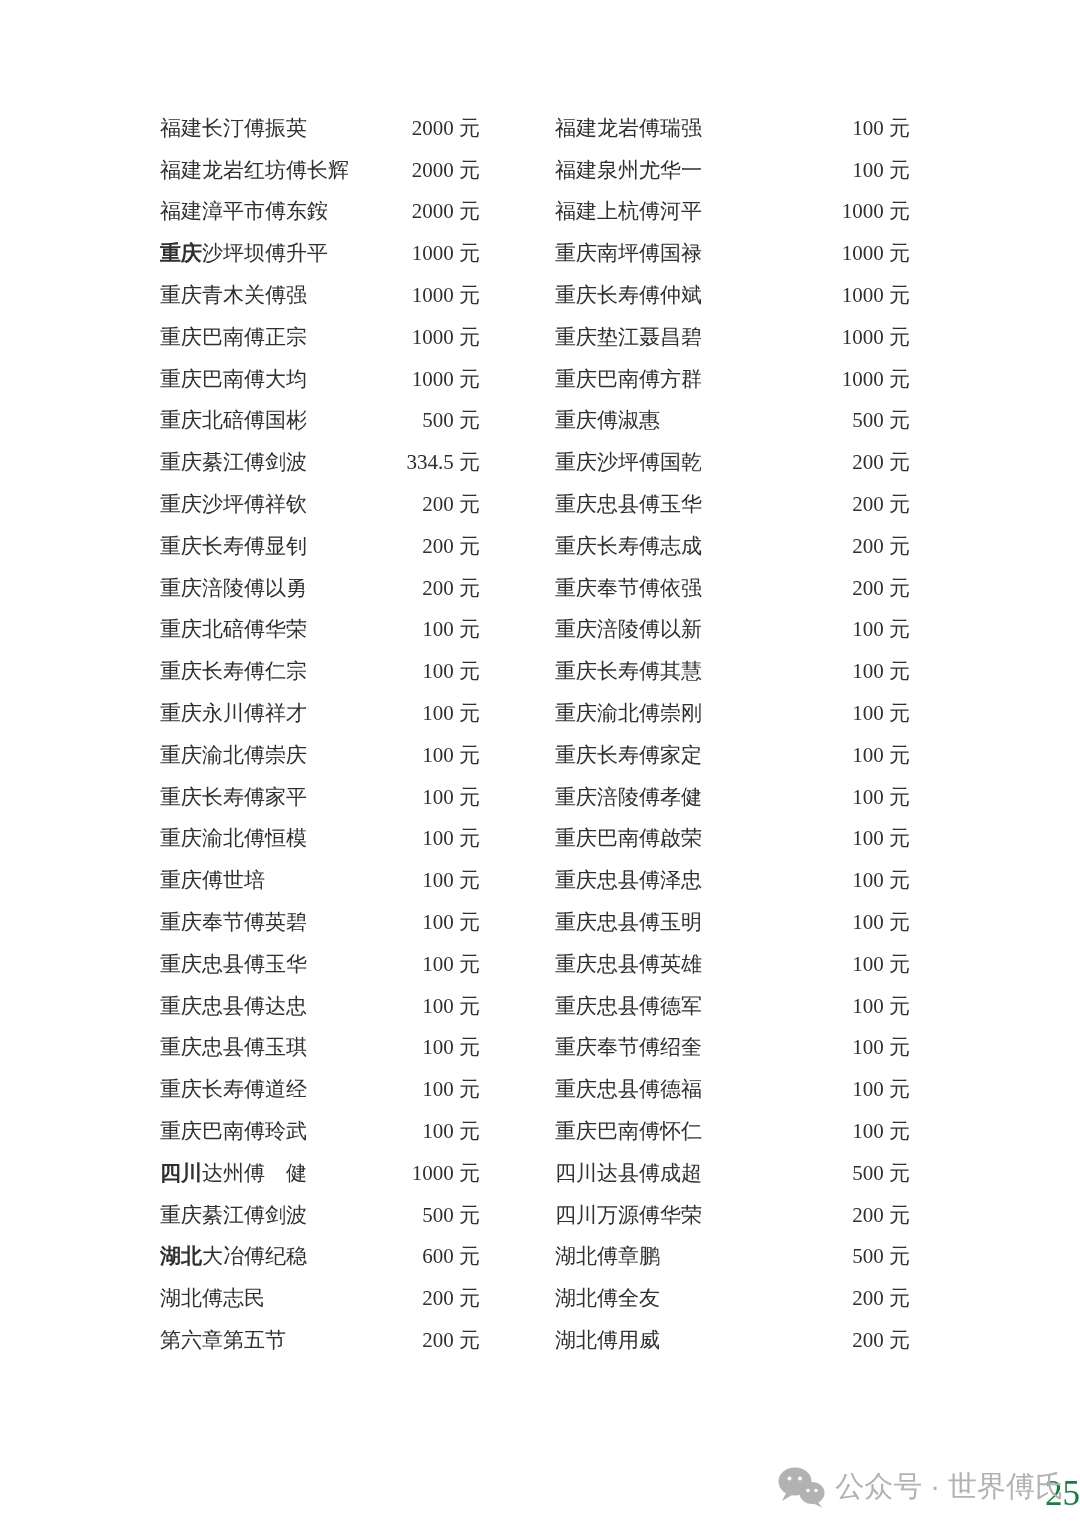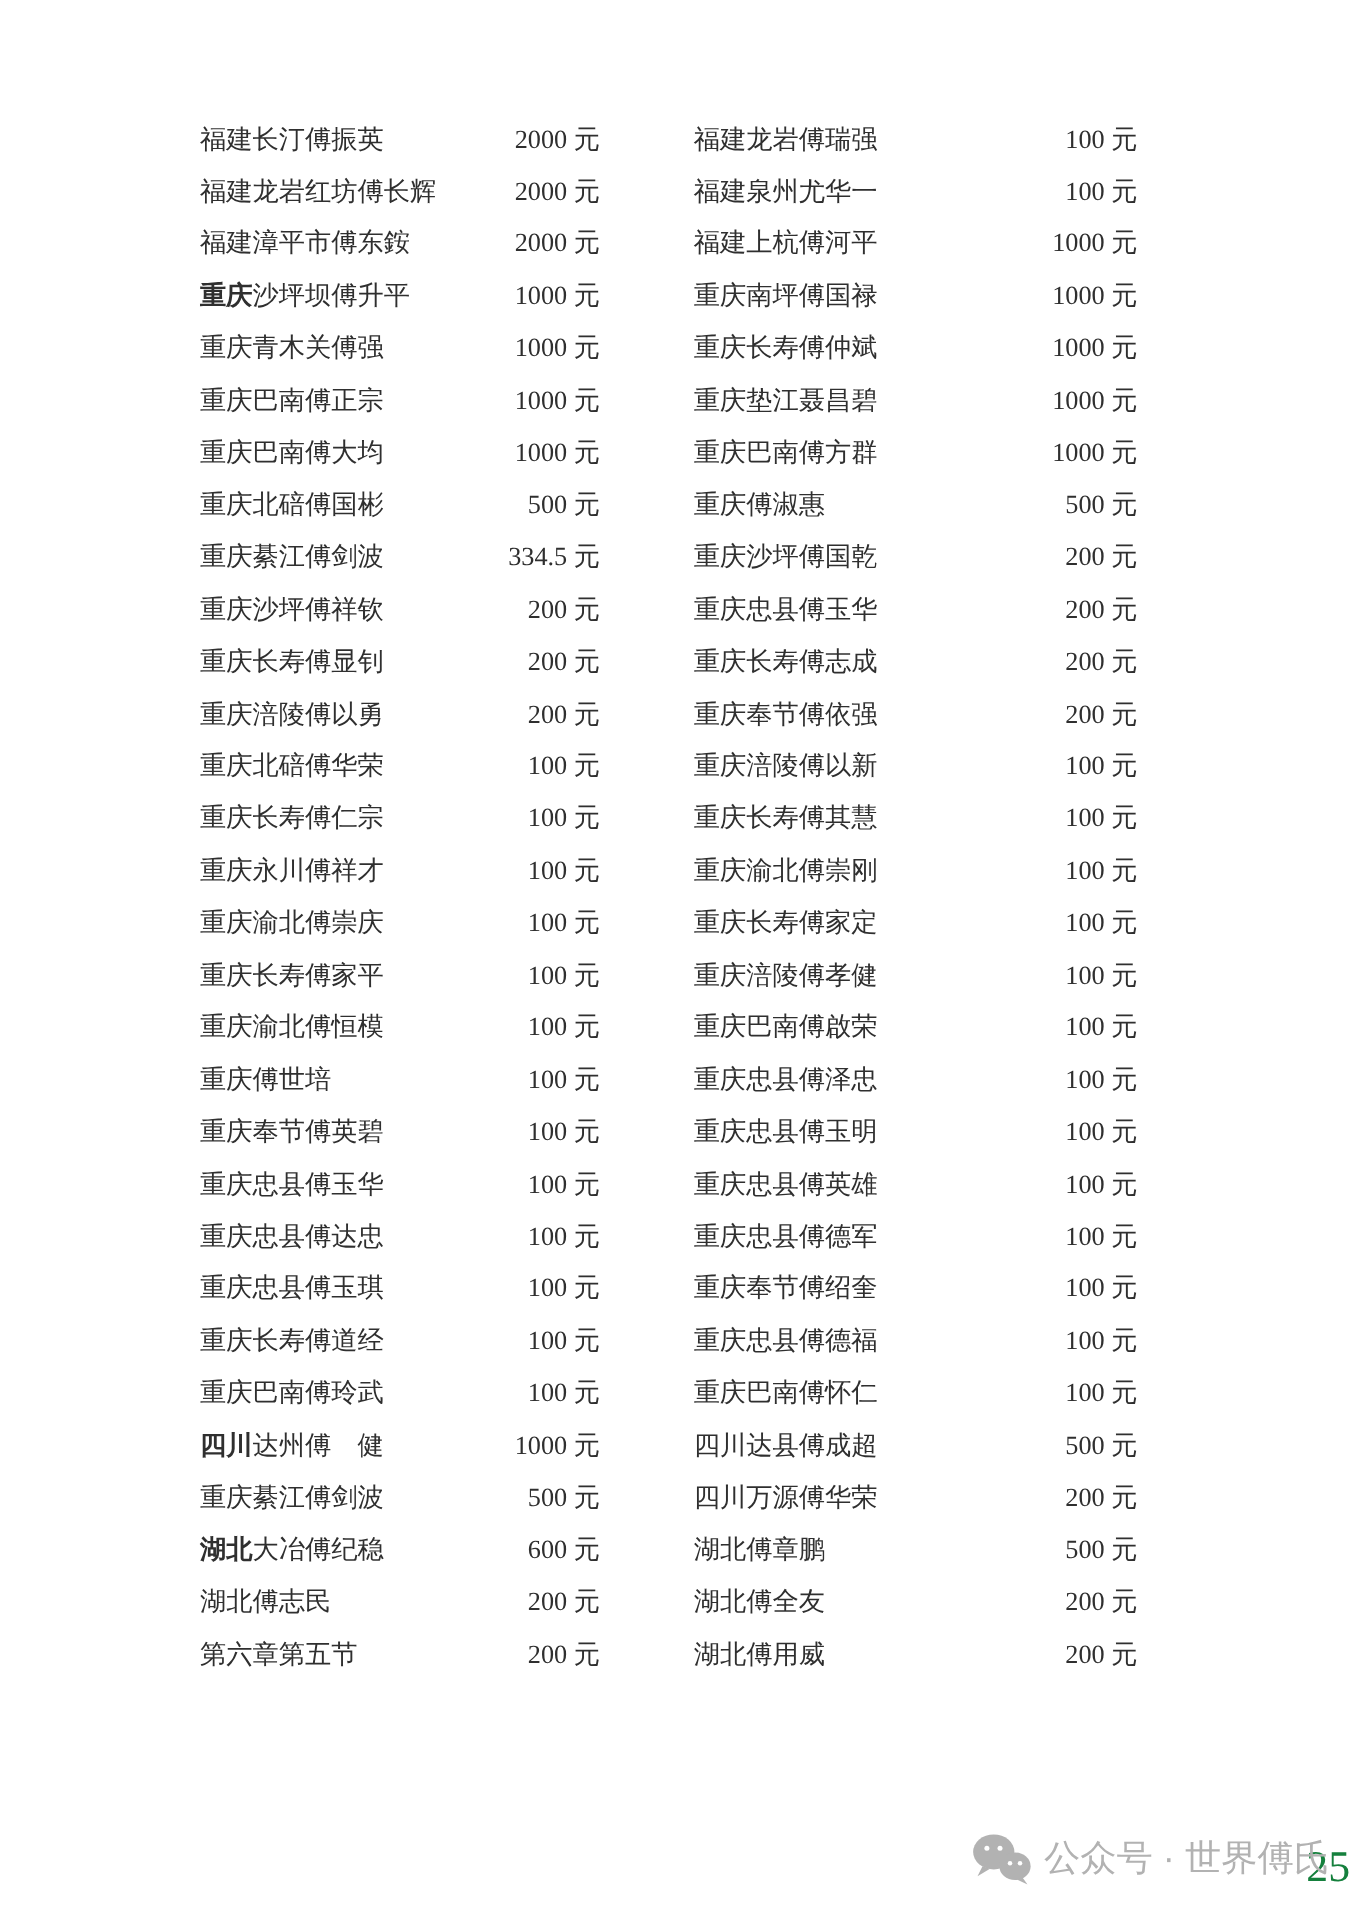--- a/index.html
+++ b/index.html
@@ -11,21 +11,21 @@
   }
   .page{position:absolute;inset:0;background:#ffffff;}
   .doc-title{
     position:absolute;left:0;right:0;top:72px;
     text-align:center;font-size:22.5px;font-weight:bold;letter-spacing:0.2px;
     color:var(--title-red,#e1251b);
     text-decoration:underline;text-underline-offset:6px;text-decoration-thickness:2px;
     white-space:nowrap;
   }
   .donation-table{
-    position:absolute;left:160px;top:90px;width:750px;
+    position:absolute;left:160px;top:107px;width:750px;
   }
   .row{
     display:grid;
     grid-template-columns:225px 95px 75px 235px 120px;
     height:41.8px;align-items:center;
     font-size:21px;
   }
   .cell-name{text-align:left;white-space:nowrap;}
   .cell-amt{text-align:right;white-space:nowrap;}
   .row b{font-weight:bold;}

